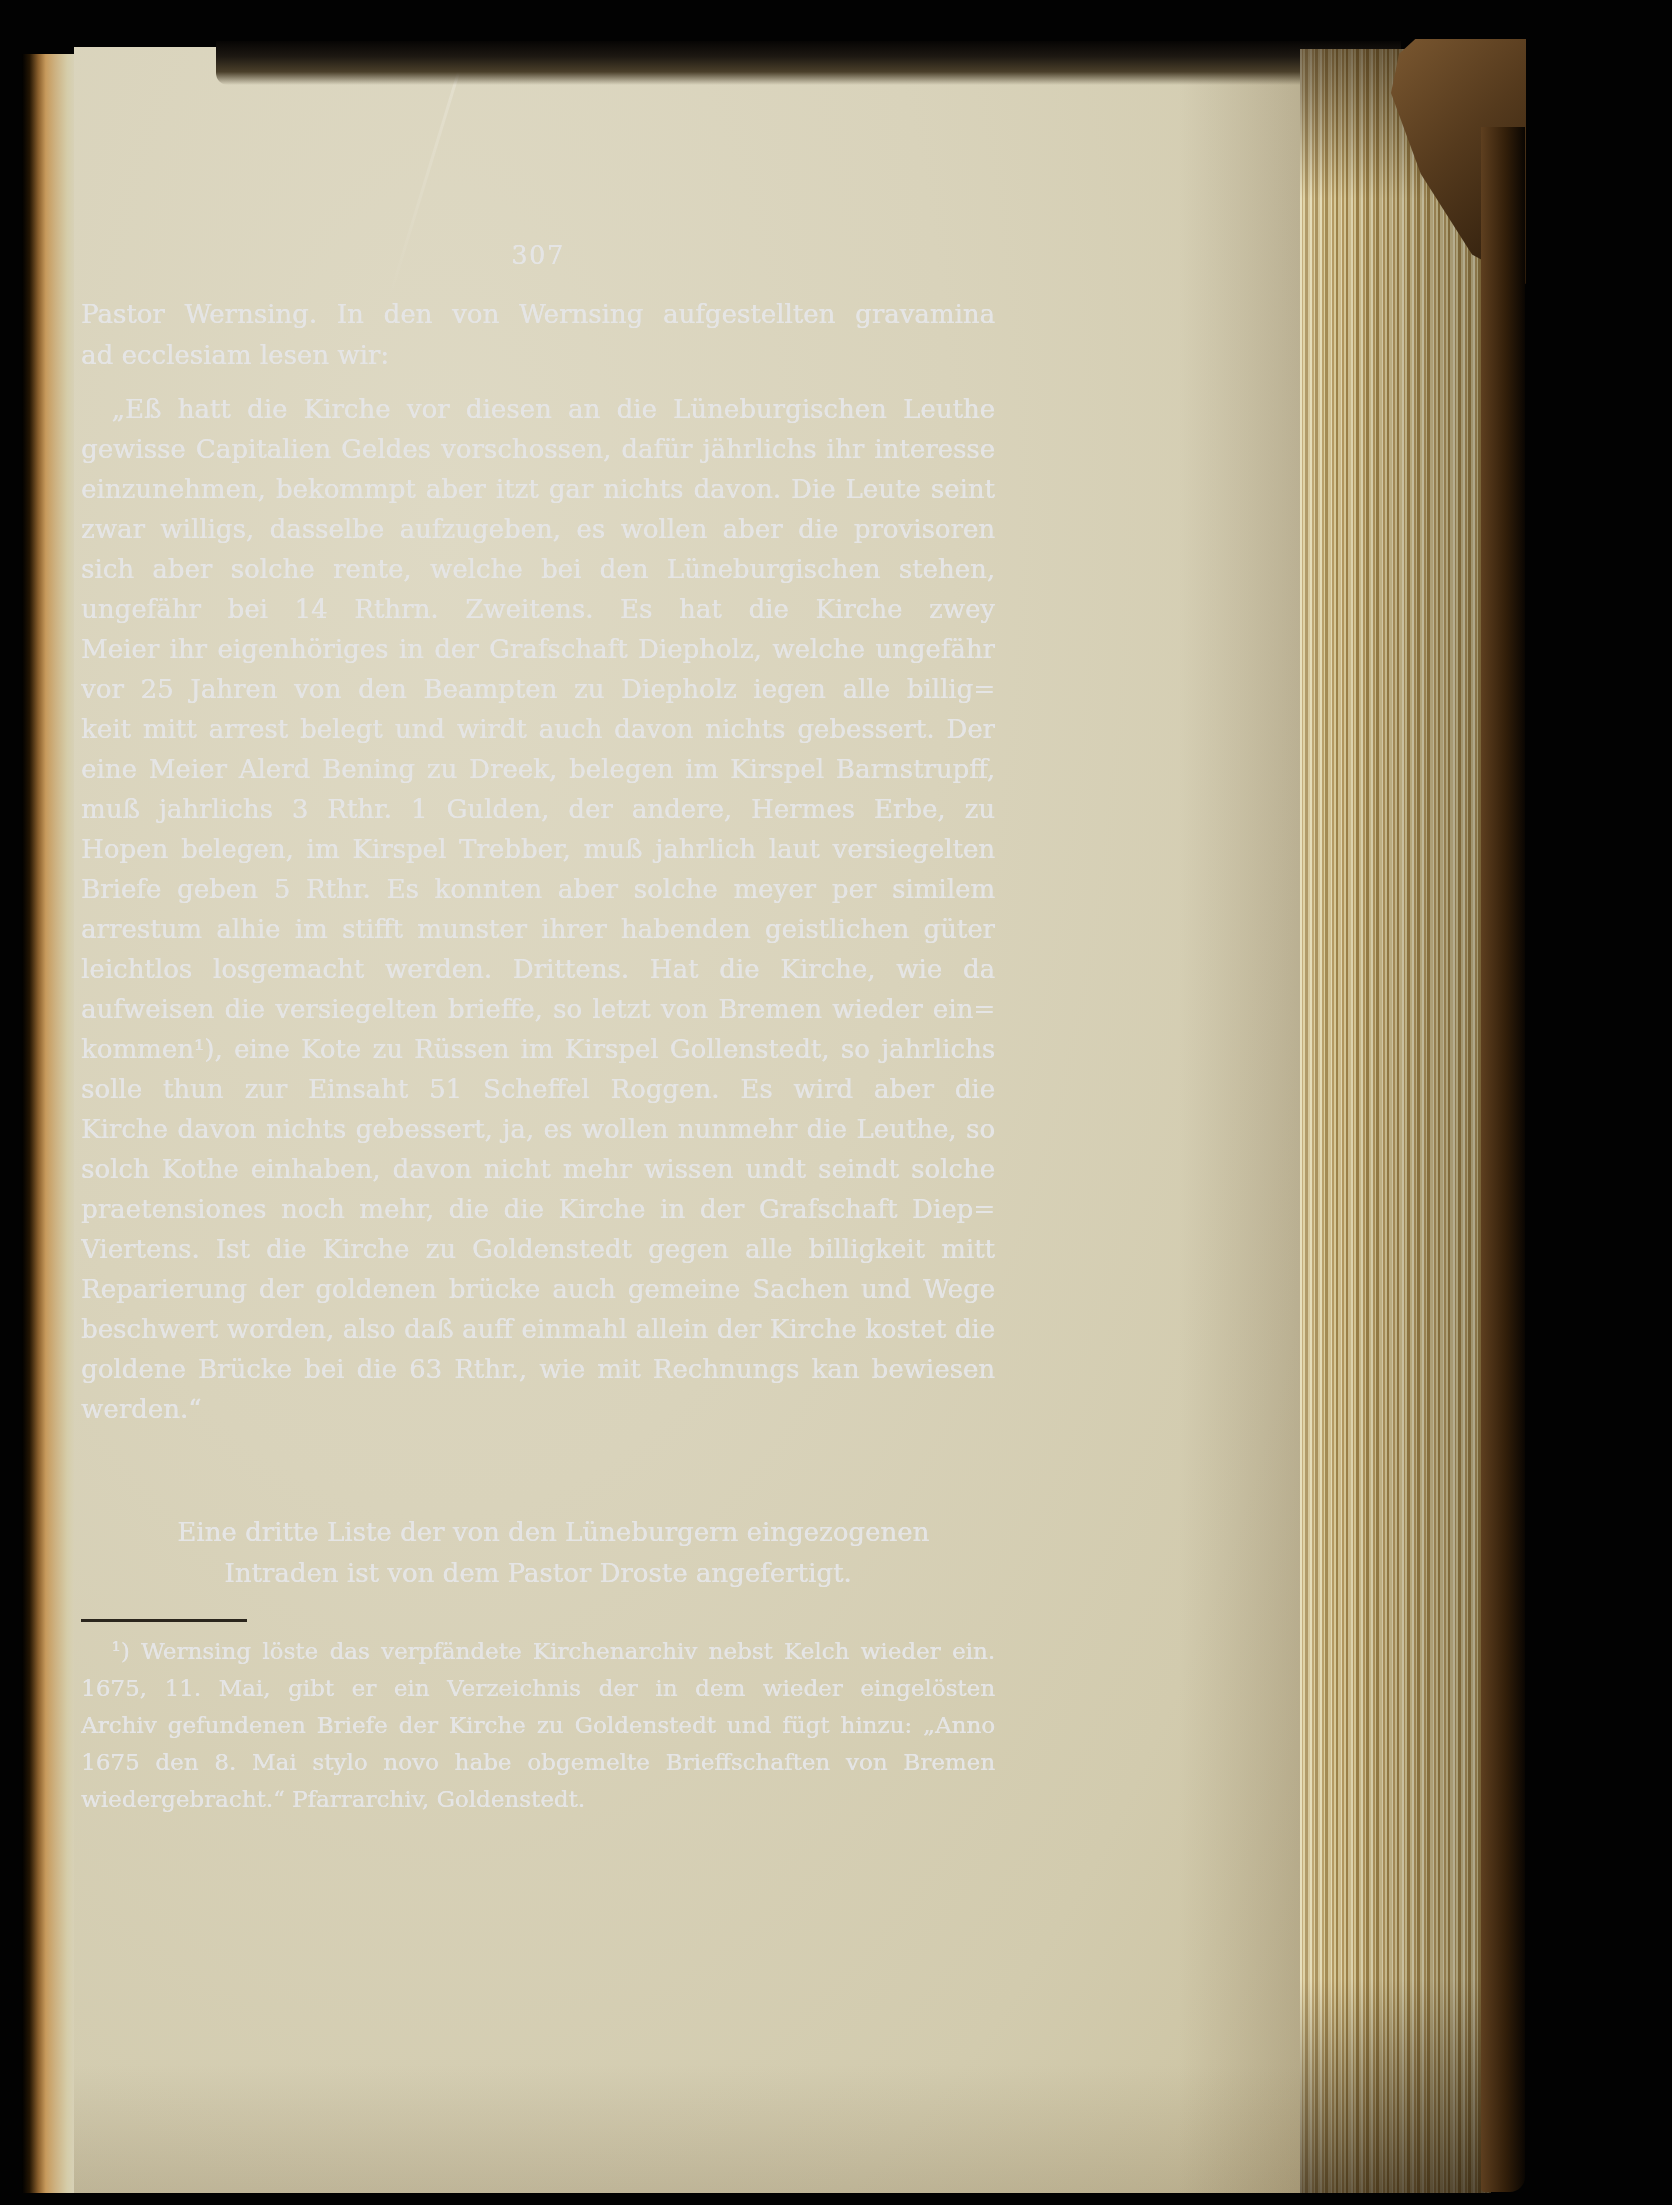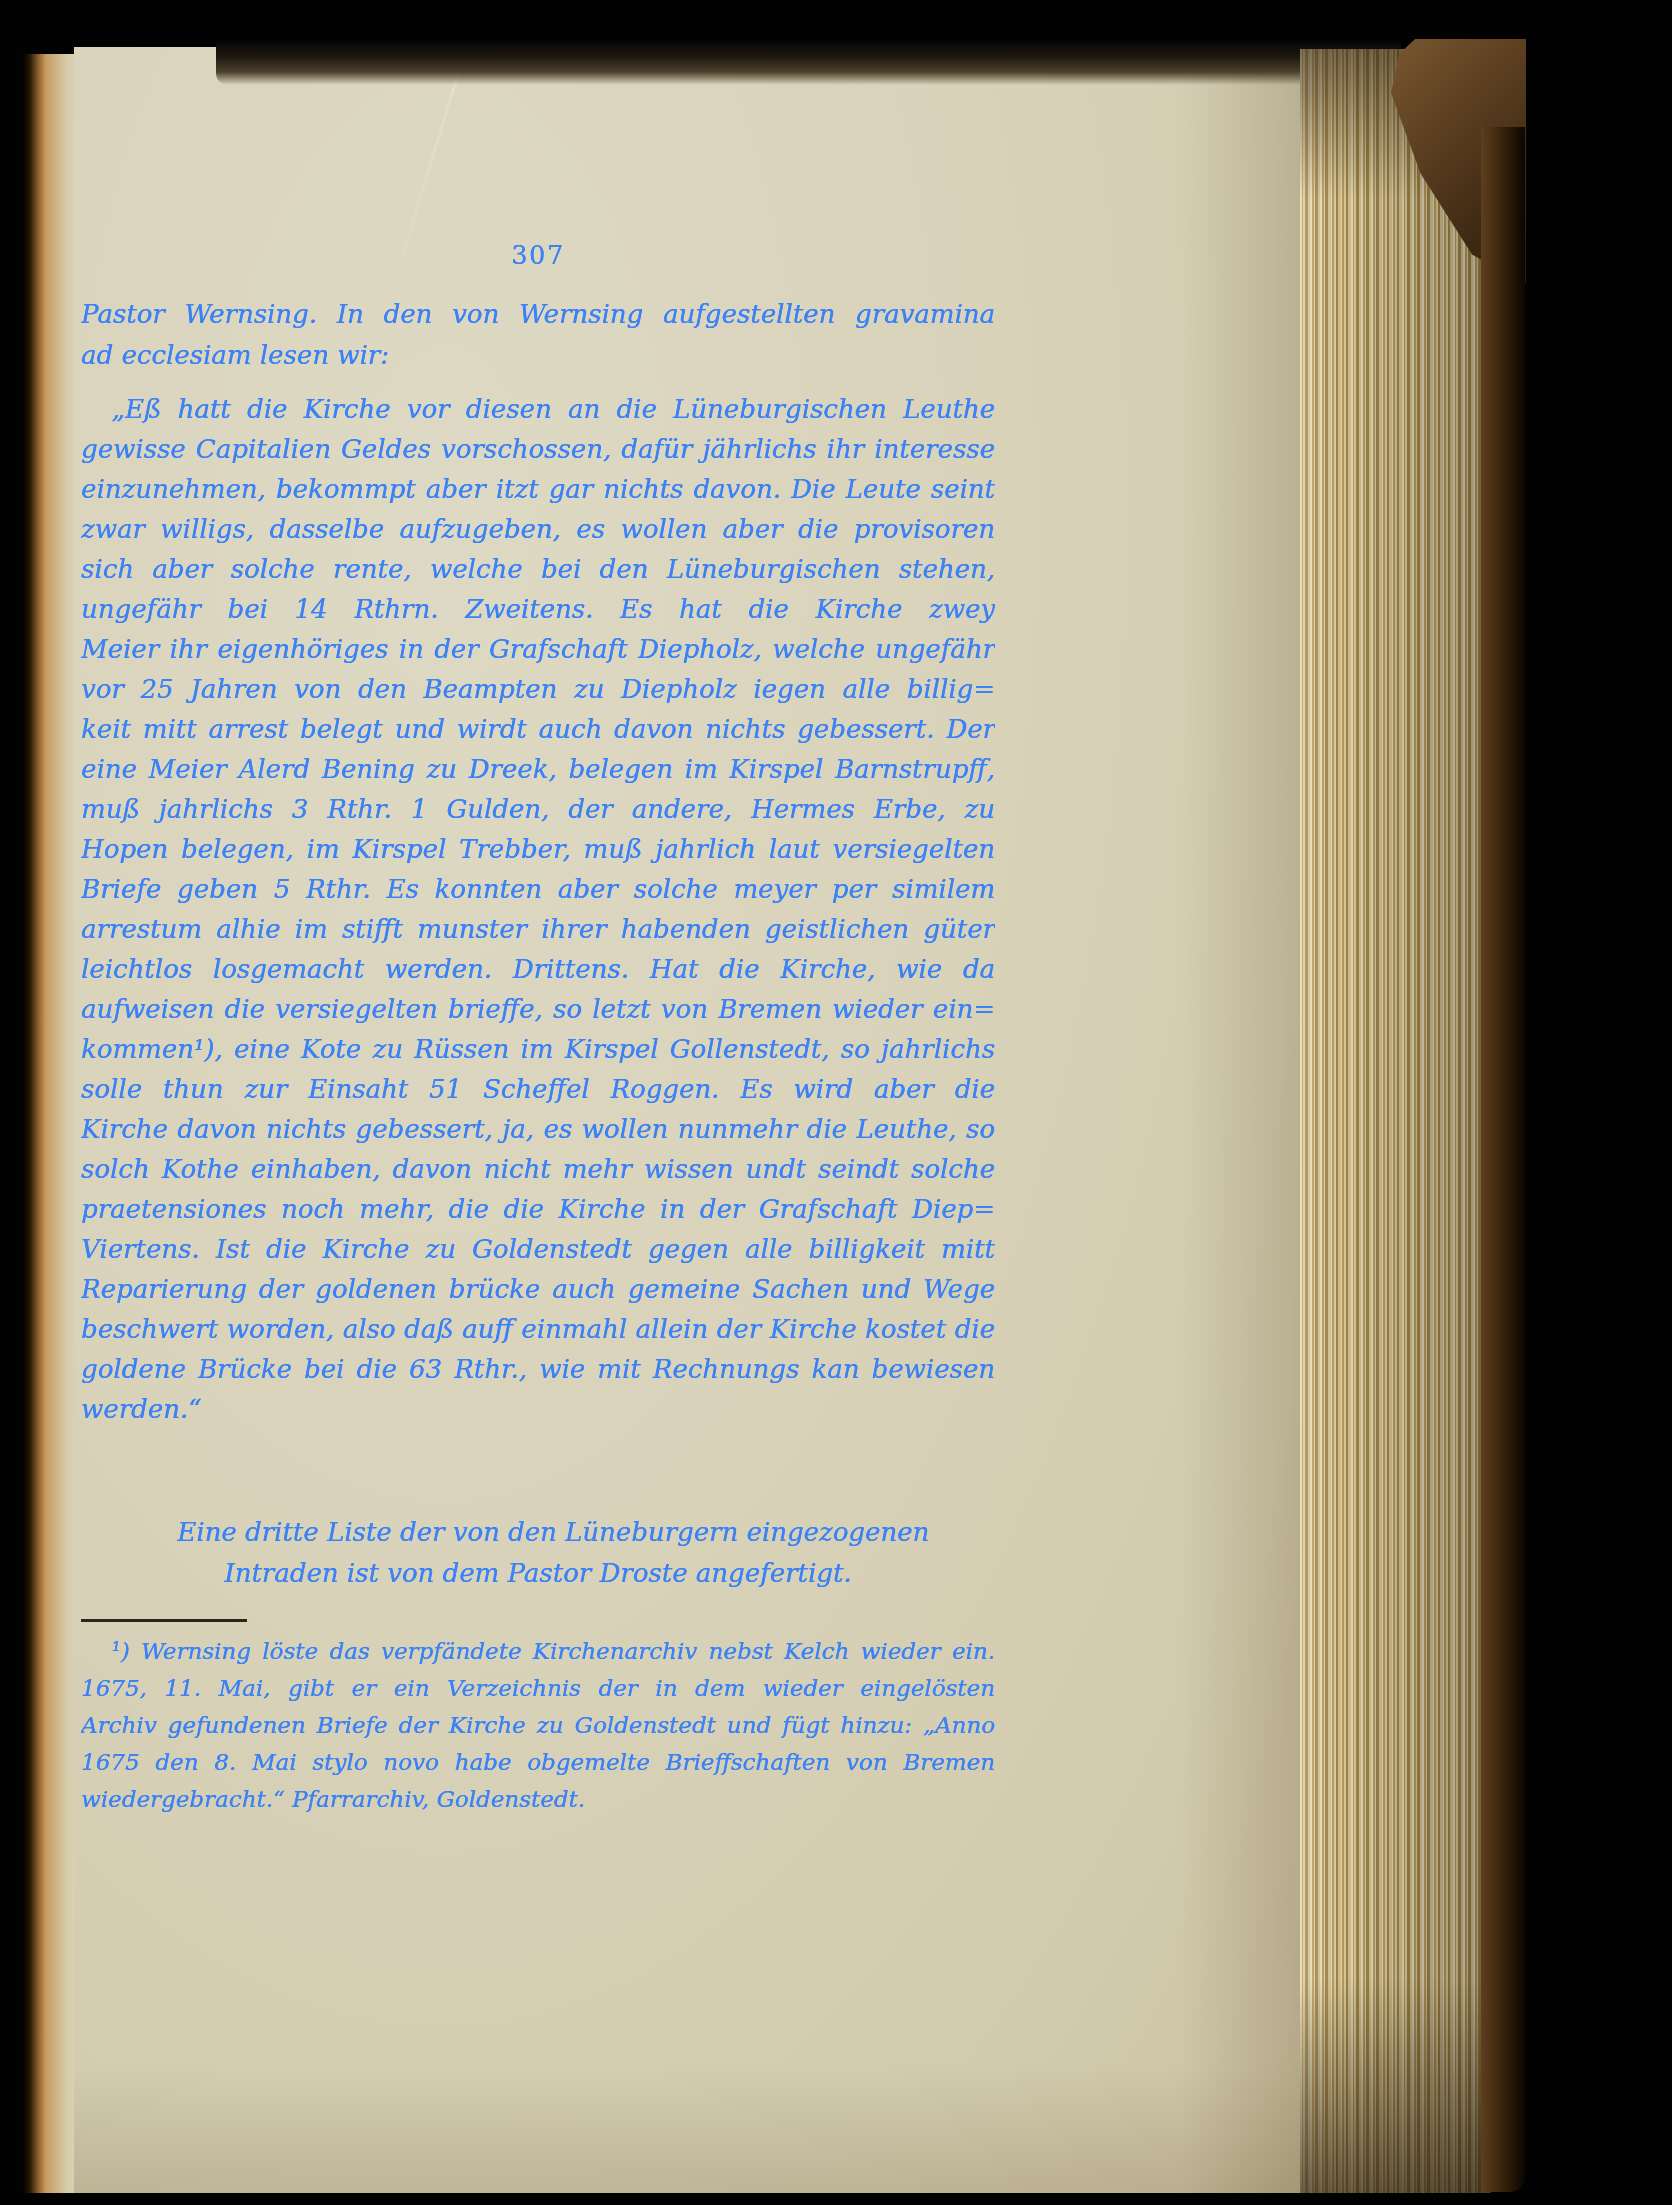--- a/index.html
+++ b/index.html
@@ -42,26 +42,26 @@
     position:absolute;left:1391px;top:39px;width:135px;height:245px;
     background:linear-gradient(135deg,#7a5730 0%,#553a1d 45%,#2a1a0a 100%);
     clip-path:polygon(18% 0,100% 0,100% 100%,60% 88%,22% 55%,0 22%,6% 6%);
   }
   .cover-right{
     position:absolute;left:1481px;top:127px;width:44px;height:2065px;
     background:linear-gradient(90deg,#5e3f1f 0%,#331f0a 55%,#0a0602 100%);
     border-radius:0 0 15.2px 3.4px;
   }
   
-  .ink{color:#3b82f6;text-shadow:0.3px 0 0 currentColor;}
+  .ink{color:#e5e5e5;text-shadow:0.3px 0 0 currentColor;}
   .folio{
     position:absolute;left:81px;top:240px;width:914px;
     font-size:25.4px;text-align:center;letter-spacing:1.7px;
   }
-  .block{position:absolute;left:81px;width:914px;font-size:26px;font-style:italic;}
+  .block{position:absolute;left:81px;width:914px;font-size:26px;}
   .block .line{line-height:40px;height:40px;overflow:hidden;}
   #para1{top:294px;}   #para1 .line{line-height:41px;height:41px;}
   #quote{top:381px;margin-top:8px;}
   #para3{top:1512px;}  #para3 .line{line-height:41px;height:41px;text-align:center;}
   #footnote{top:1633px;font-size:23px;}
   #footnote .line{line-height:37px;height:37px;}
   .j{text-align:justify;}
   .j::after{content:"";display:inline-block;width:100%;height:0;}
   .ind{text-indent:30.5px;}
   .fn-rule{

